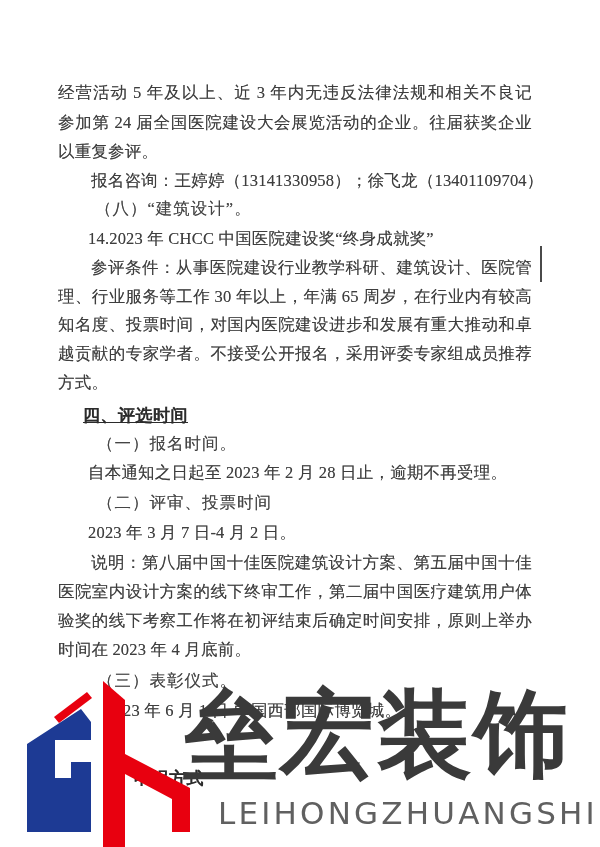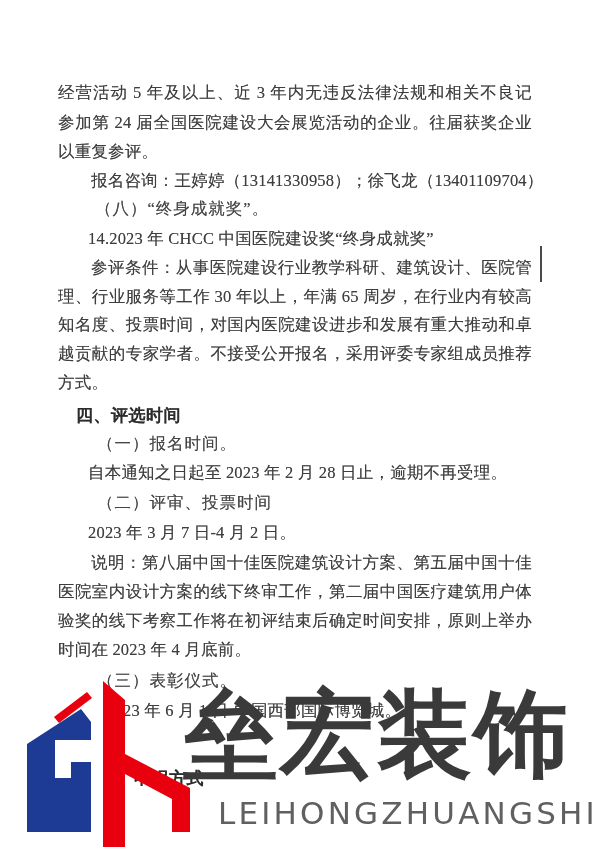--- a/index.html
+++ b/index.html
@@ -70,28 +70,28 @@
 </head>
 <body>
 
 <div id="screen">
 
   <div id="doc-lines">
       <div class="doc-line body fill" style="top: 82px; left: 58px; width: 474px;">经营活动 5 年及以上、近 3 年内无违反法律法规和相关不良记录、</div>
       <div class="doc-line body fill" style="top: 112px; left: 58px; width: 474px;">参加第 24 届全国医院建设大会展览活动的企业。往届获奖企业可</div>
       <div class="doc-line body" style="top: 141px; left: 58px;">以重复参评。</div>
       <div class="doc-line body" style="top: 170px; left: 91px;">报名咨询：王婷婷（13141330958）；徐飞龙（13401109704）</div>
-      <div class="doc-line kai" style="top: 198px; left: 95px;">（八）“终身成就奖”。</div>
+      <div class="doc-line kai" style="top: 198px; left: 95px;">（八）“建筑设计”。</div>
       <div class="doc-line body" style="top: 228px; left: 88px;">14.2023 年 CHCC 中国医院建设奖“终身成就奖”</div>
       <div class="doc-line body fill" style="top: 257px; left: 91px; width: 441px;">参评条件：从事医院建设行业教学科研、建筑设计、医院管</div>
       <div class="doc-line body fill" style="top: 286px; left: 58px; width: 474px;">理、行业服务等工作 30 年以上，年满 65 周岁，在行业内有较高</div>
       <div class="doc-line body fill" style="top: 314px; left: 58px; width: 474px;">知名度、投票时间，对国内医院建设进步和发展有重大推动和卓</div>
       <div class="doc-line body fill" style="top: 343px; left: 58px; width: 474px;">越贡献的专家学者。不接受公开报名，采用评委专家组成员推荐</div>
       <div class="doc-line body" style="top: 372px; left: 58px;">方式。</div>
-      <div class="doc-line heading" style="top: 405px; left: 76px;">四、评选时间</div>
+      <div class="doc-line heading" style="top: 405px; left: 83px; text-decoration: underline;">四、评选时间</div>
       <div class="doc-line kai" style="top: 433px; left: 97px;">（一）报名时间。</div>
       <div class="doc-line body" style="top: 462px; left: 88px;">自本通知之日起至 2023 年 2 月 28 日止，逾期不再受理。</div>
       <div class="doc-line kai" style="top: 493px; left: 97px; font-family: Liberation Mono, monospace;">（二）评审、投票时间</div>
       <div class="doc-line body" style="top: 522px; left: 88px;">2023 年 3 月 7 日-4 月 2 日。</div>
       <div class="doc-line body fill" style="top: 552px; left: 91px; width: 441px;">说明：第八届中国十佳医院建筑设计方案、第五届中国十佳</div>
       <div class="doc-line body fill" style="top: 581px; left: 58px; width: 474px;">医院室内设计方案的线下终审工作，第二届中国医疗建筑用户体</div>
       <div class="doc-line body fill" style="top: 610px; left: 58px; width: 474px;">验奖的线下考察工作将在初评结束后确定时间安排，原则上举办</div>
       <div class="doc-line body" style="top: 639px; left: 58px;">时间在 2023 年 4 月底前。</div>
       <div class="doc-line kai" style="top: 670px; left: 97px;">（三）表彰仪式。</div>
       <div class="doc-line body" style="top: 700px; left: 123px;">23 年 6 月 1 日·中国西部国际博览城。</div>

